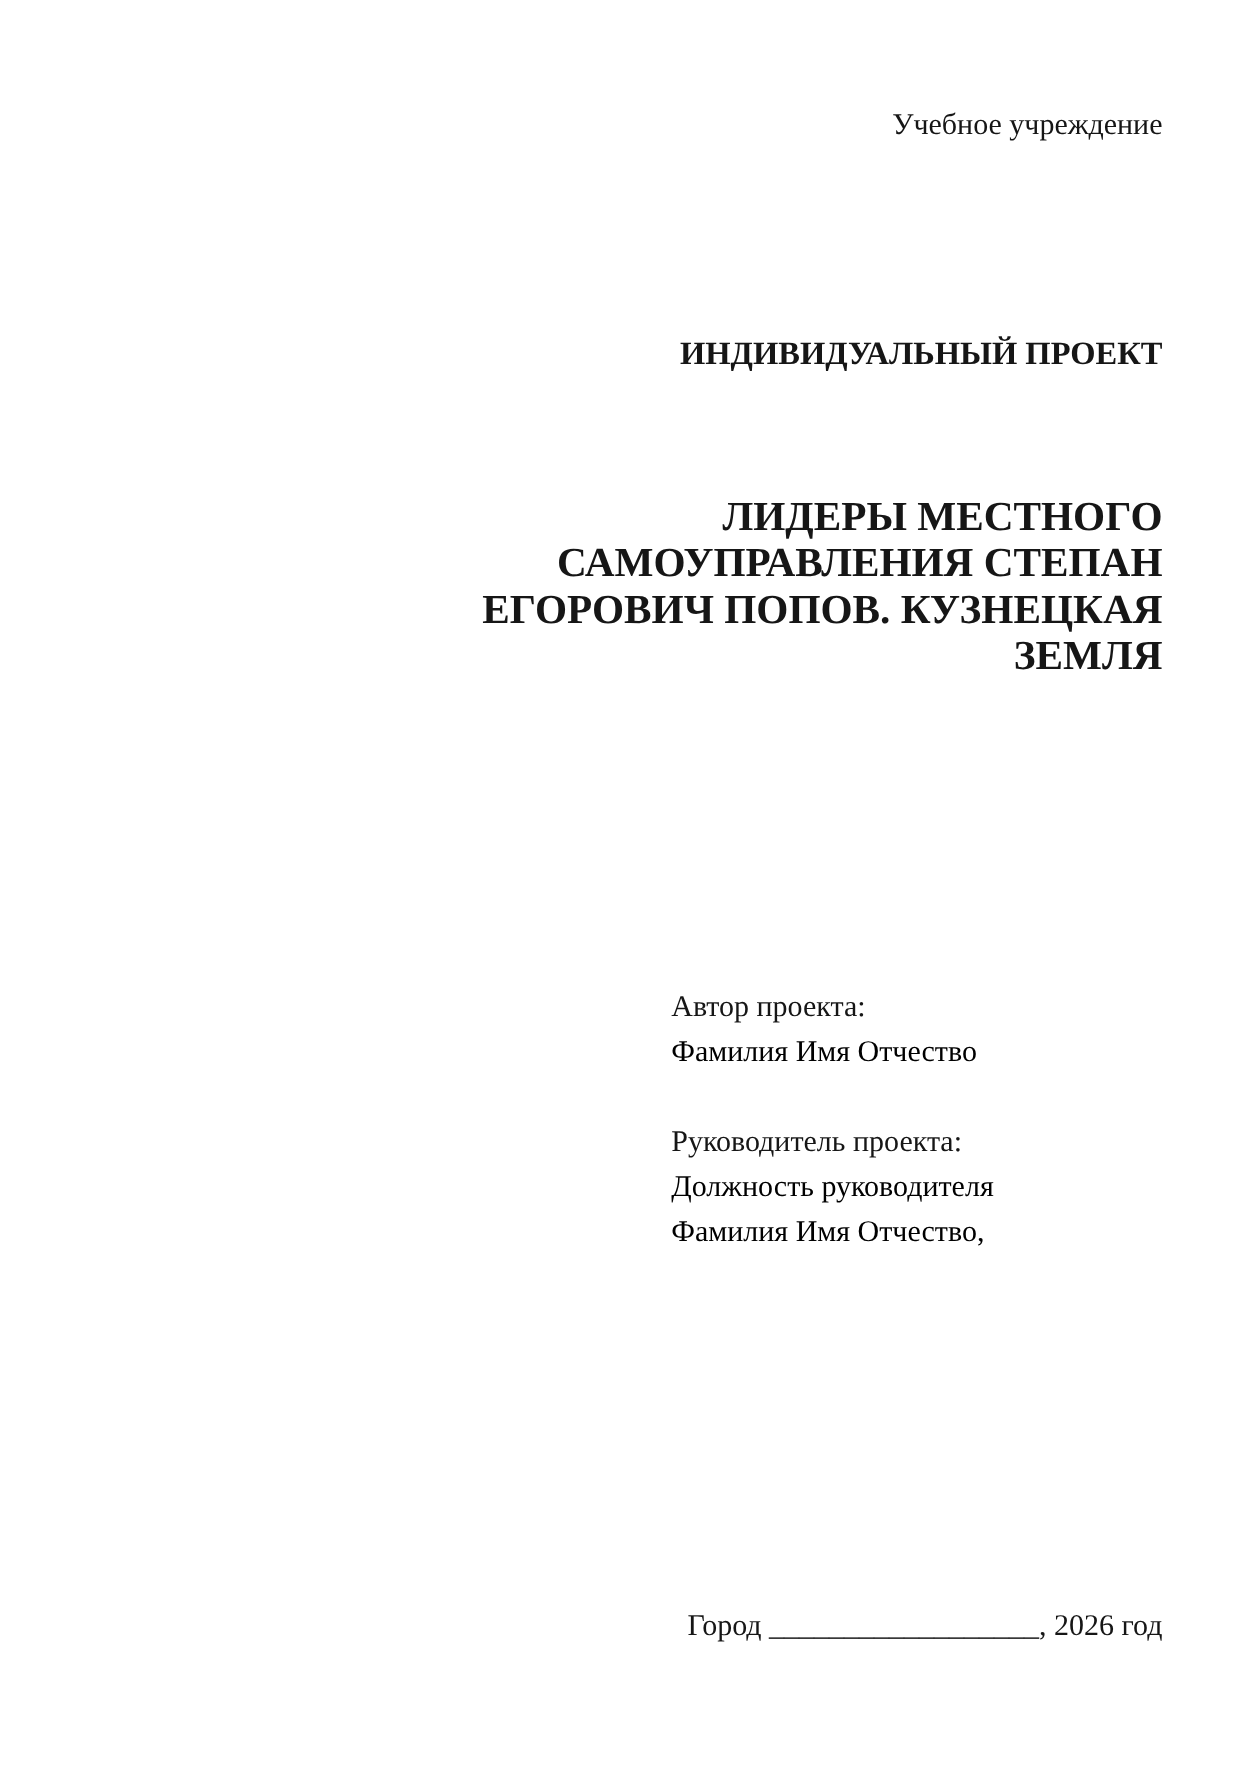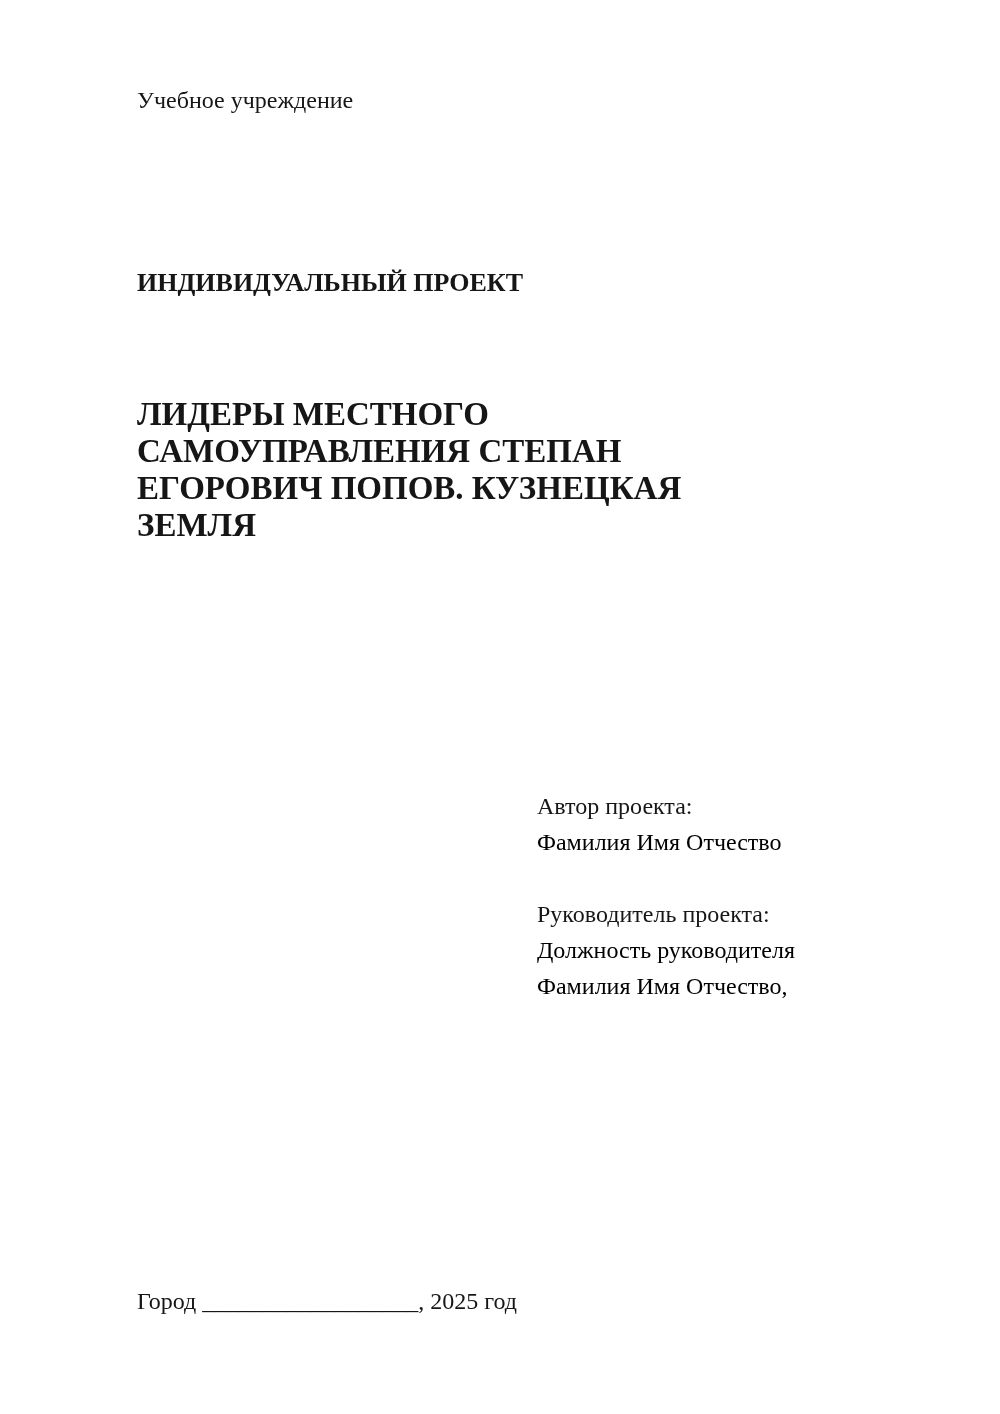--- a/index.html
+++ b/index.html
@@ -14,21 +14,21 @@
     background: #ffffff;
     font-family: "Liberation Serif", "DejaVu Serif", serif;
     color: #161616;
     overflow: hidden;
   }
   
   .centered-band {
     position: absolute;
     left: 137px;
     right: 70px;
-    text-align: left;
+    text-align: right;
   }
   .org-line {
     top: 84px;
     font-size: 24px;
     line-height: 32px;
   }
   .doc-type {
     top: 266px;
     font-size: 26px;
     font-weight: bold;
@@ -82,16 +82,16 @@
   <div class="credits">
     <div class="line">Автор проекта:</div>
     <div class="line placeholder">Фамилия Имя Отчество</div>
     <div class="spacer"></div>
     <div class="line">Руководитель проекта:</div>
     <div class="line placeholder">Должность руководителя</div>
     <div class="line placeholder">Фамилия Имя Отчество,</div>
   </div>
 
   <div class="centered-band footer-line">
-    <span>Город </span><span>__________________</span><span>, 2025 год</span>
+    <span>Город </span><span>__________________</span><span>, 2026 год</span>
   </div>
 
 </div>
 
 </body></html>

